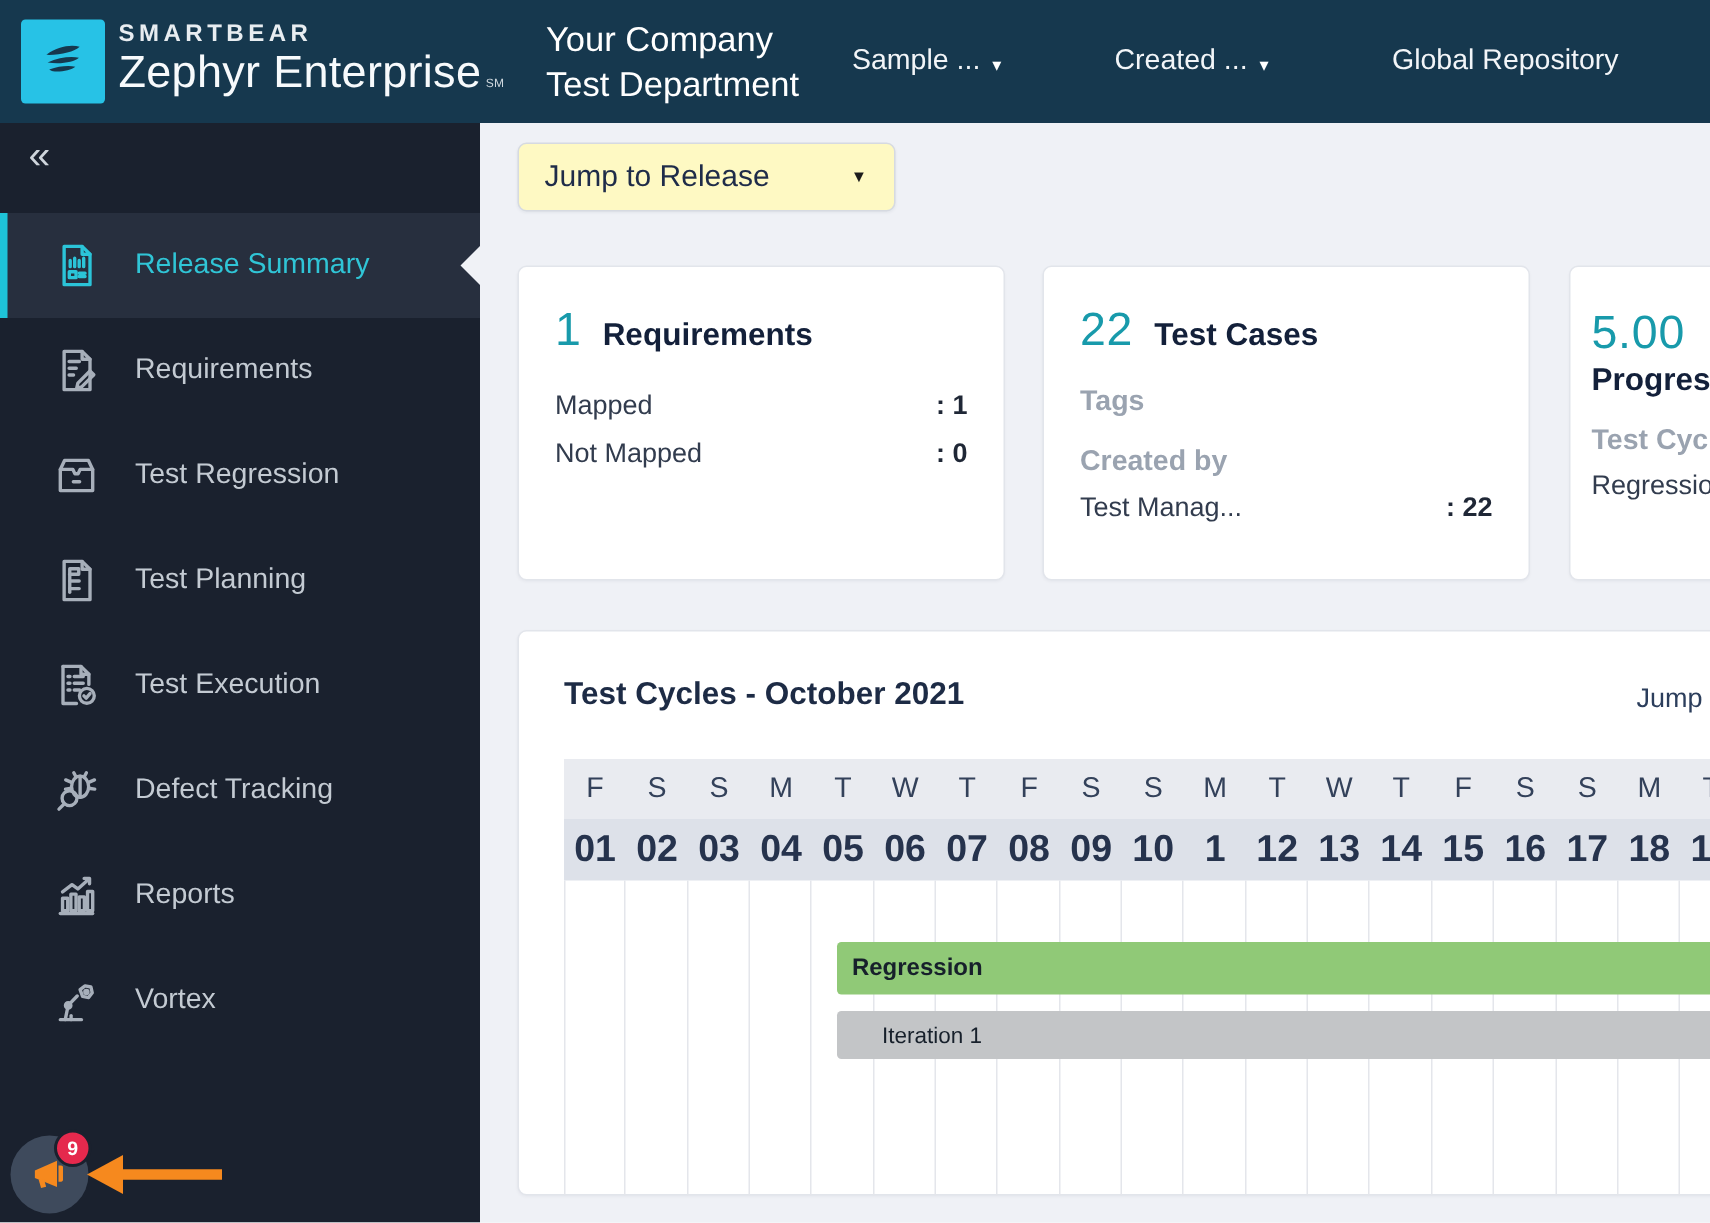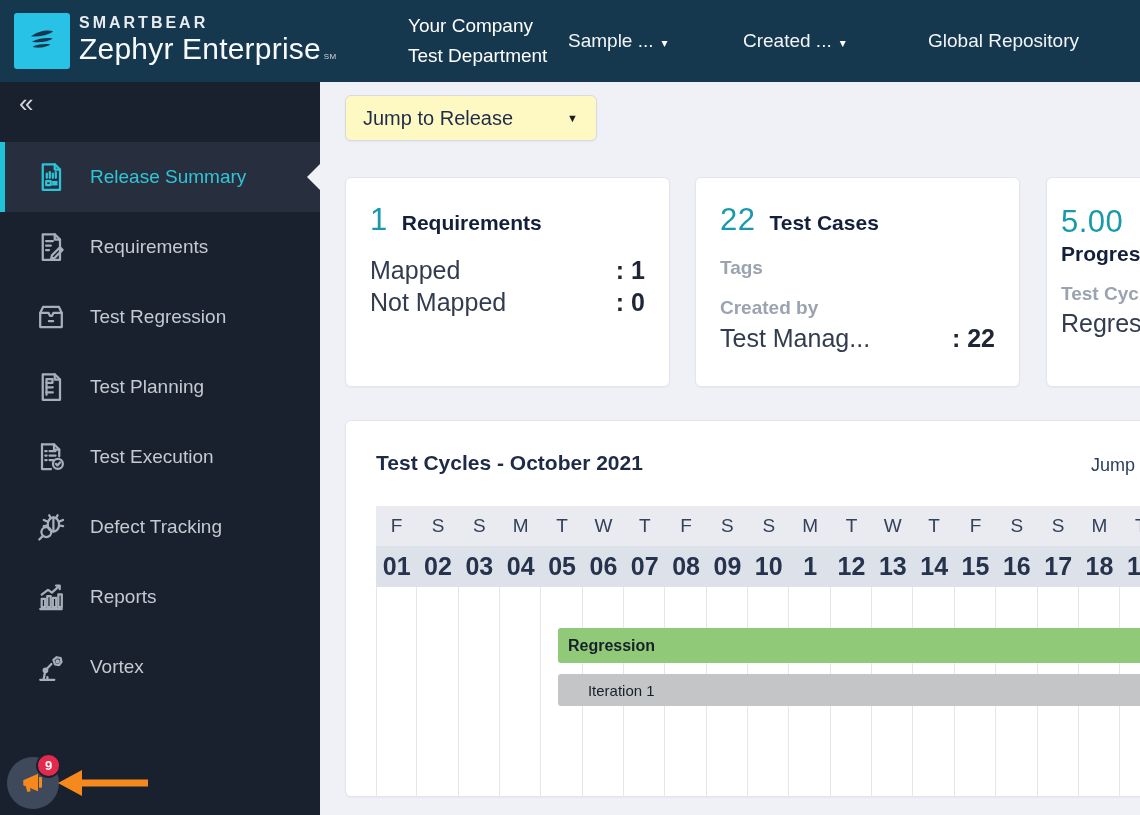--- a/index.html
+++ b/index.html
@@ -6,21 +6,21 @@
   *{box-sizing:border-box;font-family:"Liberation Sans","DejaVu Sans",sans-serif;}
   .stage{position:relative;width:1140px;height:815px;overflow:hidden;background:#eff1f6;}
 
   
   .hdr{position:absolute;left:0;top:0;width:1140px;height:82px;background:#16384e;z-index:5;}
   .logo-box{position:absolute;left:14px;top:13px;width:56px;height:56px;background:#27c2e6;border-radius:3px;display:flex;align-items:center;justify-content:center;cursor:pointer;}
   .brand{position:absolute;left:79px;top:14px;color:#fff;}
   .brand-small{font-size:16px;font-weight:bold;letter-spacing:3px;color:#e8edf1;}
   .brand-name{font-size:30px;font-weight:400;letter-spacing:.2px;line-height:34px;color:#f7fafc;}
   .brand-sm{font-size:8px;vertical-align:baseline;margin-left:3px;color:#cfd8de;}
-  .org{position:absolute;left:364px;top:11px;color:#fff;font-size:19px;line-height:30px;margin-left:44px;}
+  .org{position:absolute;left:364px;top:11px;color:#fff;font-size:23px;line-height:30px;}
   .hnav{position:absolute;top:0;height:82px;display:flex;align-items:center;gap:8px;color:#f2f5f8;font-size:19px;cursor:pointer;}
   .hnav .caret{font-size:12px;color:#fff;padding-top:3px;}
   #nav0{left:568px;} #nav1{left:743px;} #nav2{left:928px;}
 
   
   .sbar{position:absolute;left:0;top:82px;width:320px;height:733px;background:#1a212e;z-index:4;}
   .collapse{position:absolute;left:19px;top:8px;font-size:26px;color:#cfd5dc;cursor:pointer;line-height:1;}
   .snav{position:absolute;left:0;top:60px;width:320px;}
   .srow{position:relative;height:70px;display:flex;align-items:center;padding-left:33px;gap:21px;color:#c3cad2;font-size:19px;cursor:pointer;}
   .srow .sicon{width:36px;height:36px;display:flex;align-items:center;justify-content:center;color:#a7afba;}
@@ -34,21 +34,21 @@
   
   .main{position:absolute;left:320px;top:82px;width:820px;height:733px;}
   .jumpsel{position:absolute;left:25px;top:13px;width:252px;height:46px;background:#fef9c3;border:1px solid #d6dae1;border-radius:6px;display:flex;align-items:center;justify-content:space-between;padding:0 18px 0 17px;font-size:20px;color:#1f2c49;cursor:pointer;box-shadow:0 1px 2px rgba(20,30,60,.05);}
   .jumpsel .caret{font-size:11px;color:#1c1c1c;}
 
   .card{position:absolute;top:95px;width:325px;height:210px;background:#fff;border:1px solid #e2e5eb;border-radius:6px;box-shadow:0 1px 2px rgba(20,30,60,.04);padding:20px 24px;}
   #card1{left:25px;} #card2{left:375px;} #card3{left:726px;padding:20px 14px;}
   .val-row{display:flex;align-items:baseline;gap:14px;margin:4px 0 16px 0;}
   .big-val{font-size:31px;color:#189aab;letter-spacing:.5px;}
   .card-title{font-size:21px;font-weight:bold;color:#13203a;}
-  .stat{display:flex;justify-content:space-between;font-size:25px;color:#323c4e;line-height:32px;}
+  .stat{display:flex;justify-content:space-between;font-size:18px;color:#323c4e;line-height:32px;}
   .stat .sv{font-weight:bold;color:#1f2736;}
   .ghead{font-size:19px;font-weight:bold;color:#9aa3b0;margin-top:12px;line-height:28px;}
   #card3 .big-val{display:block;margin:6px 0 0 0;}
   #card3 .card-title{display:block;margin:2px 0 0 0;}
   #card3 .ghead{margin-top:14px;}
   #card3 .stat{line-height:30px;}
 
   .gantt{position:absolute;left:25px;top:338px;width:1135px;height:377px;background:#fff;border:1px solid #e2e5eb;border-radius:6px;box-shadow:0 1px 2px rgba(20,30,60,.04);}
   .gtitle{position:absolute;left:30px;top:30px;font-size:21px;font-weight:bold;color:#1d2b45;}
   .gjump{position:absolute;left:745px;top:34px;font-size:18px;color:#2c3e5c;cursor:pointer;white-space:nowrap;}

